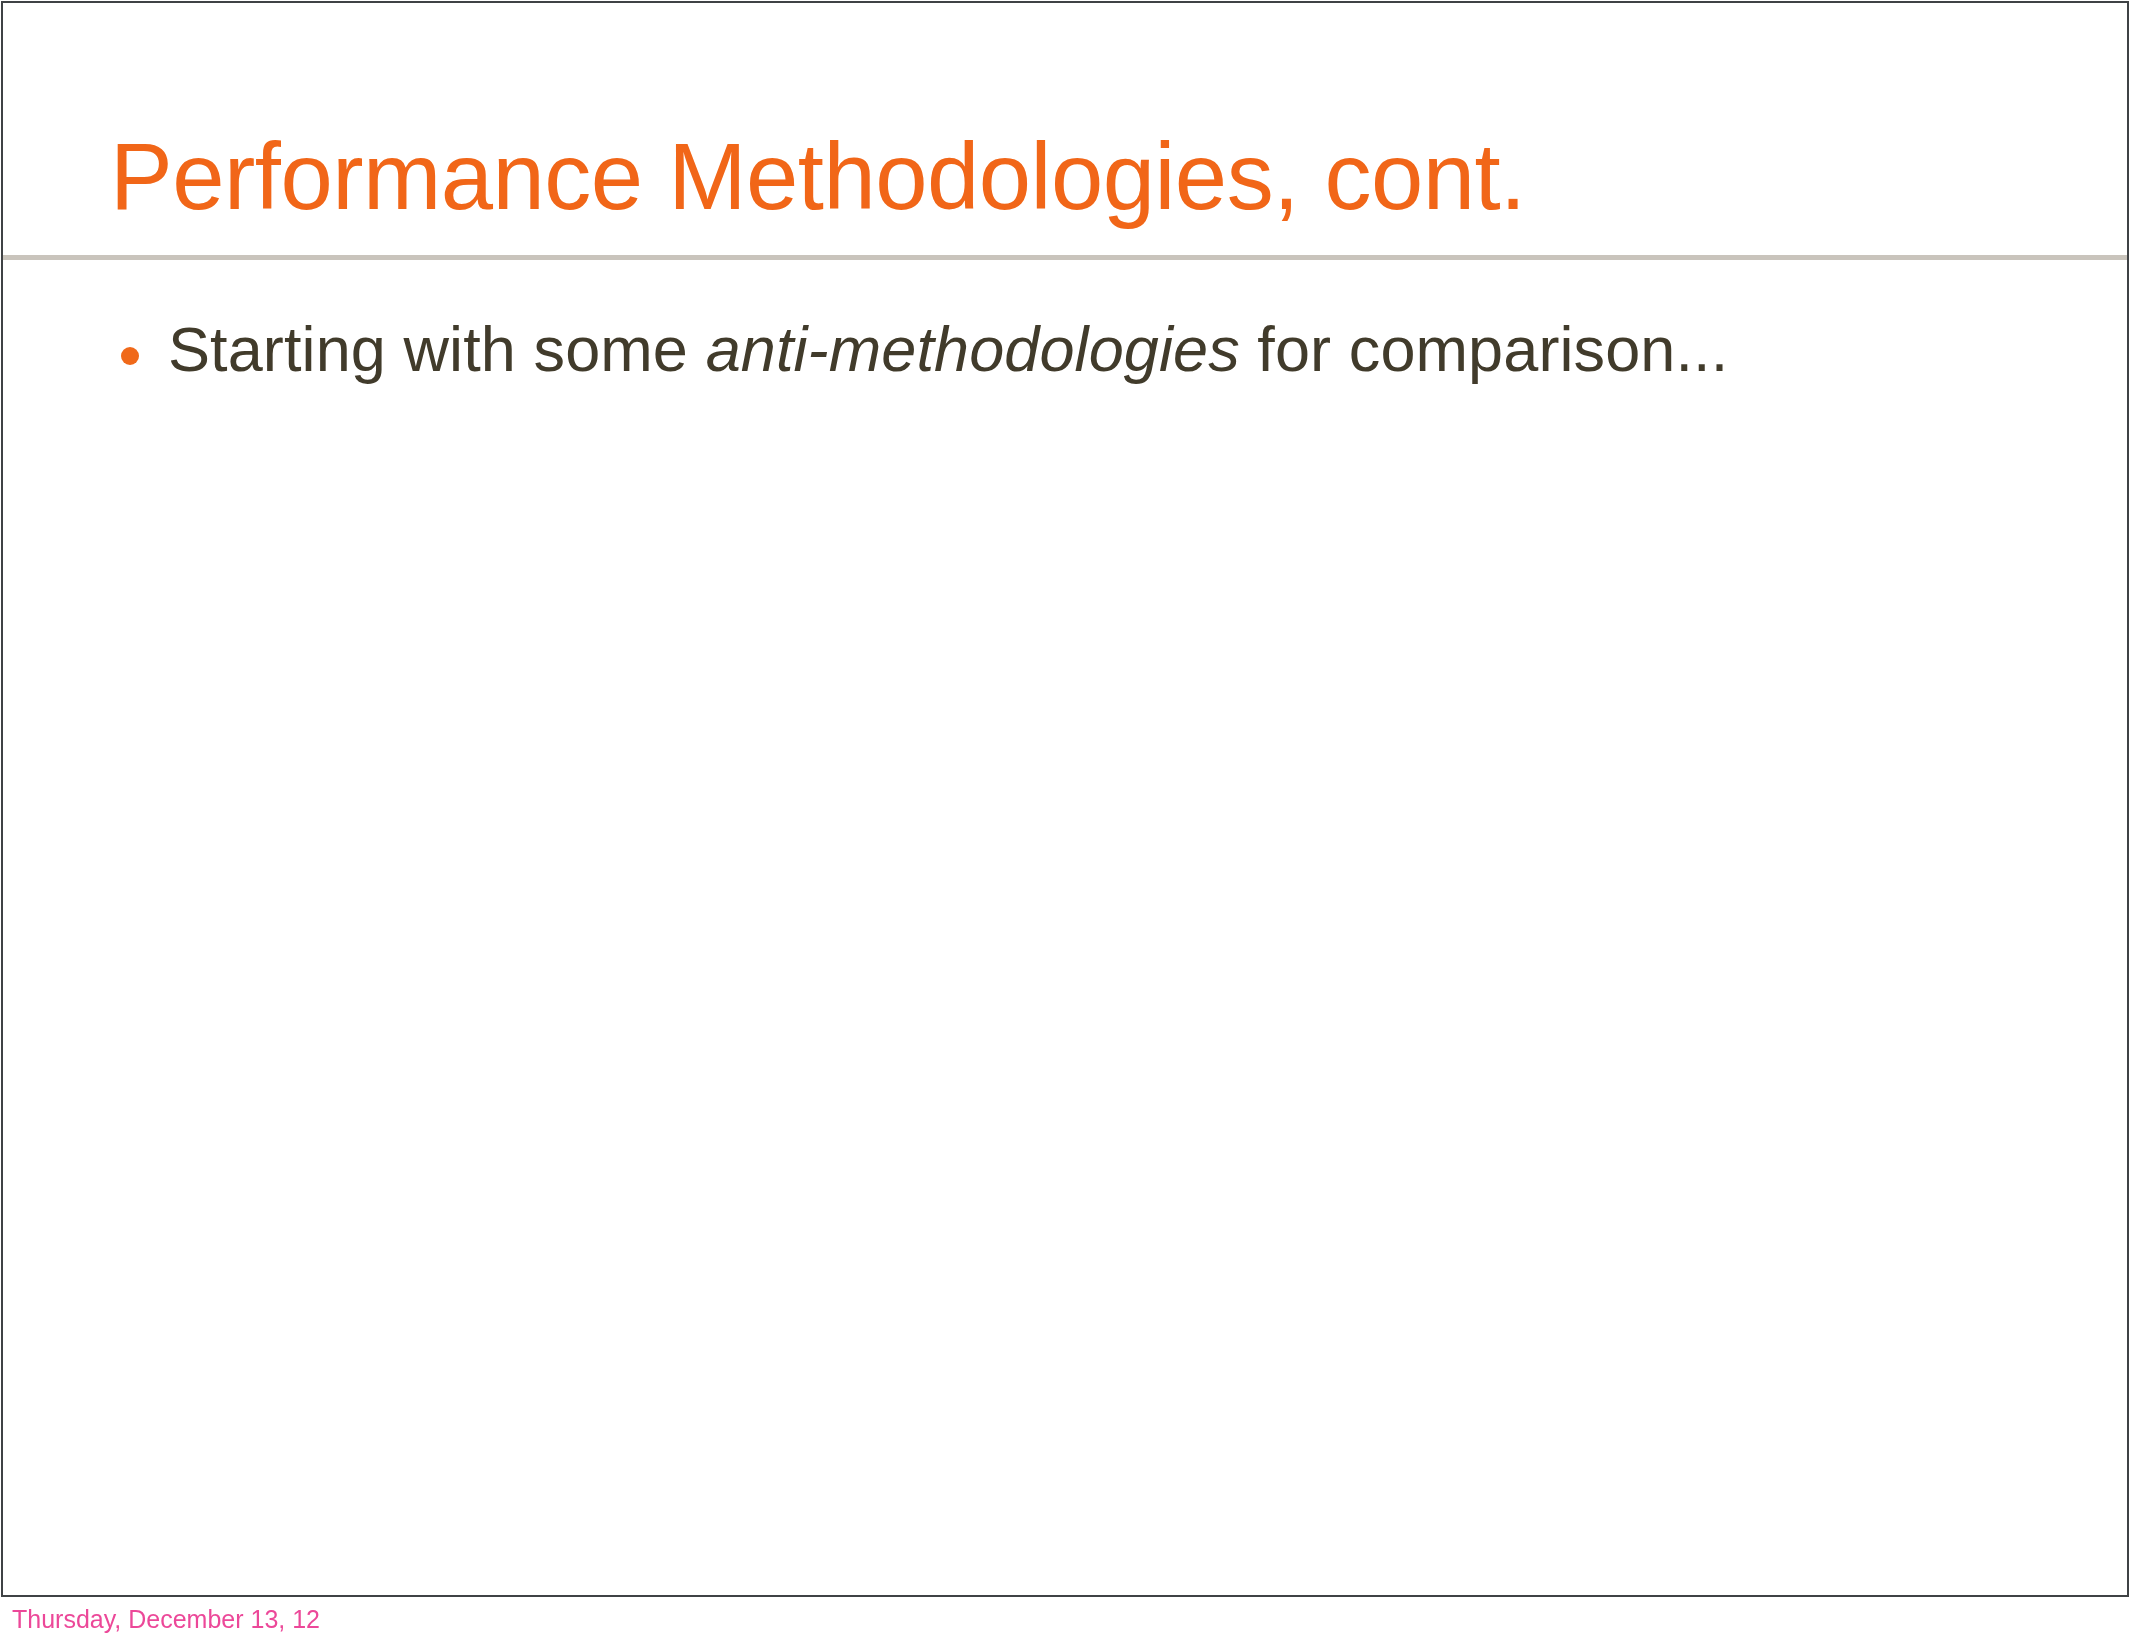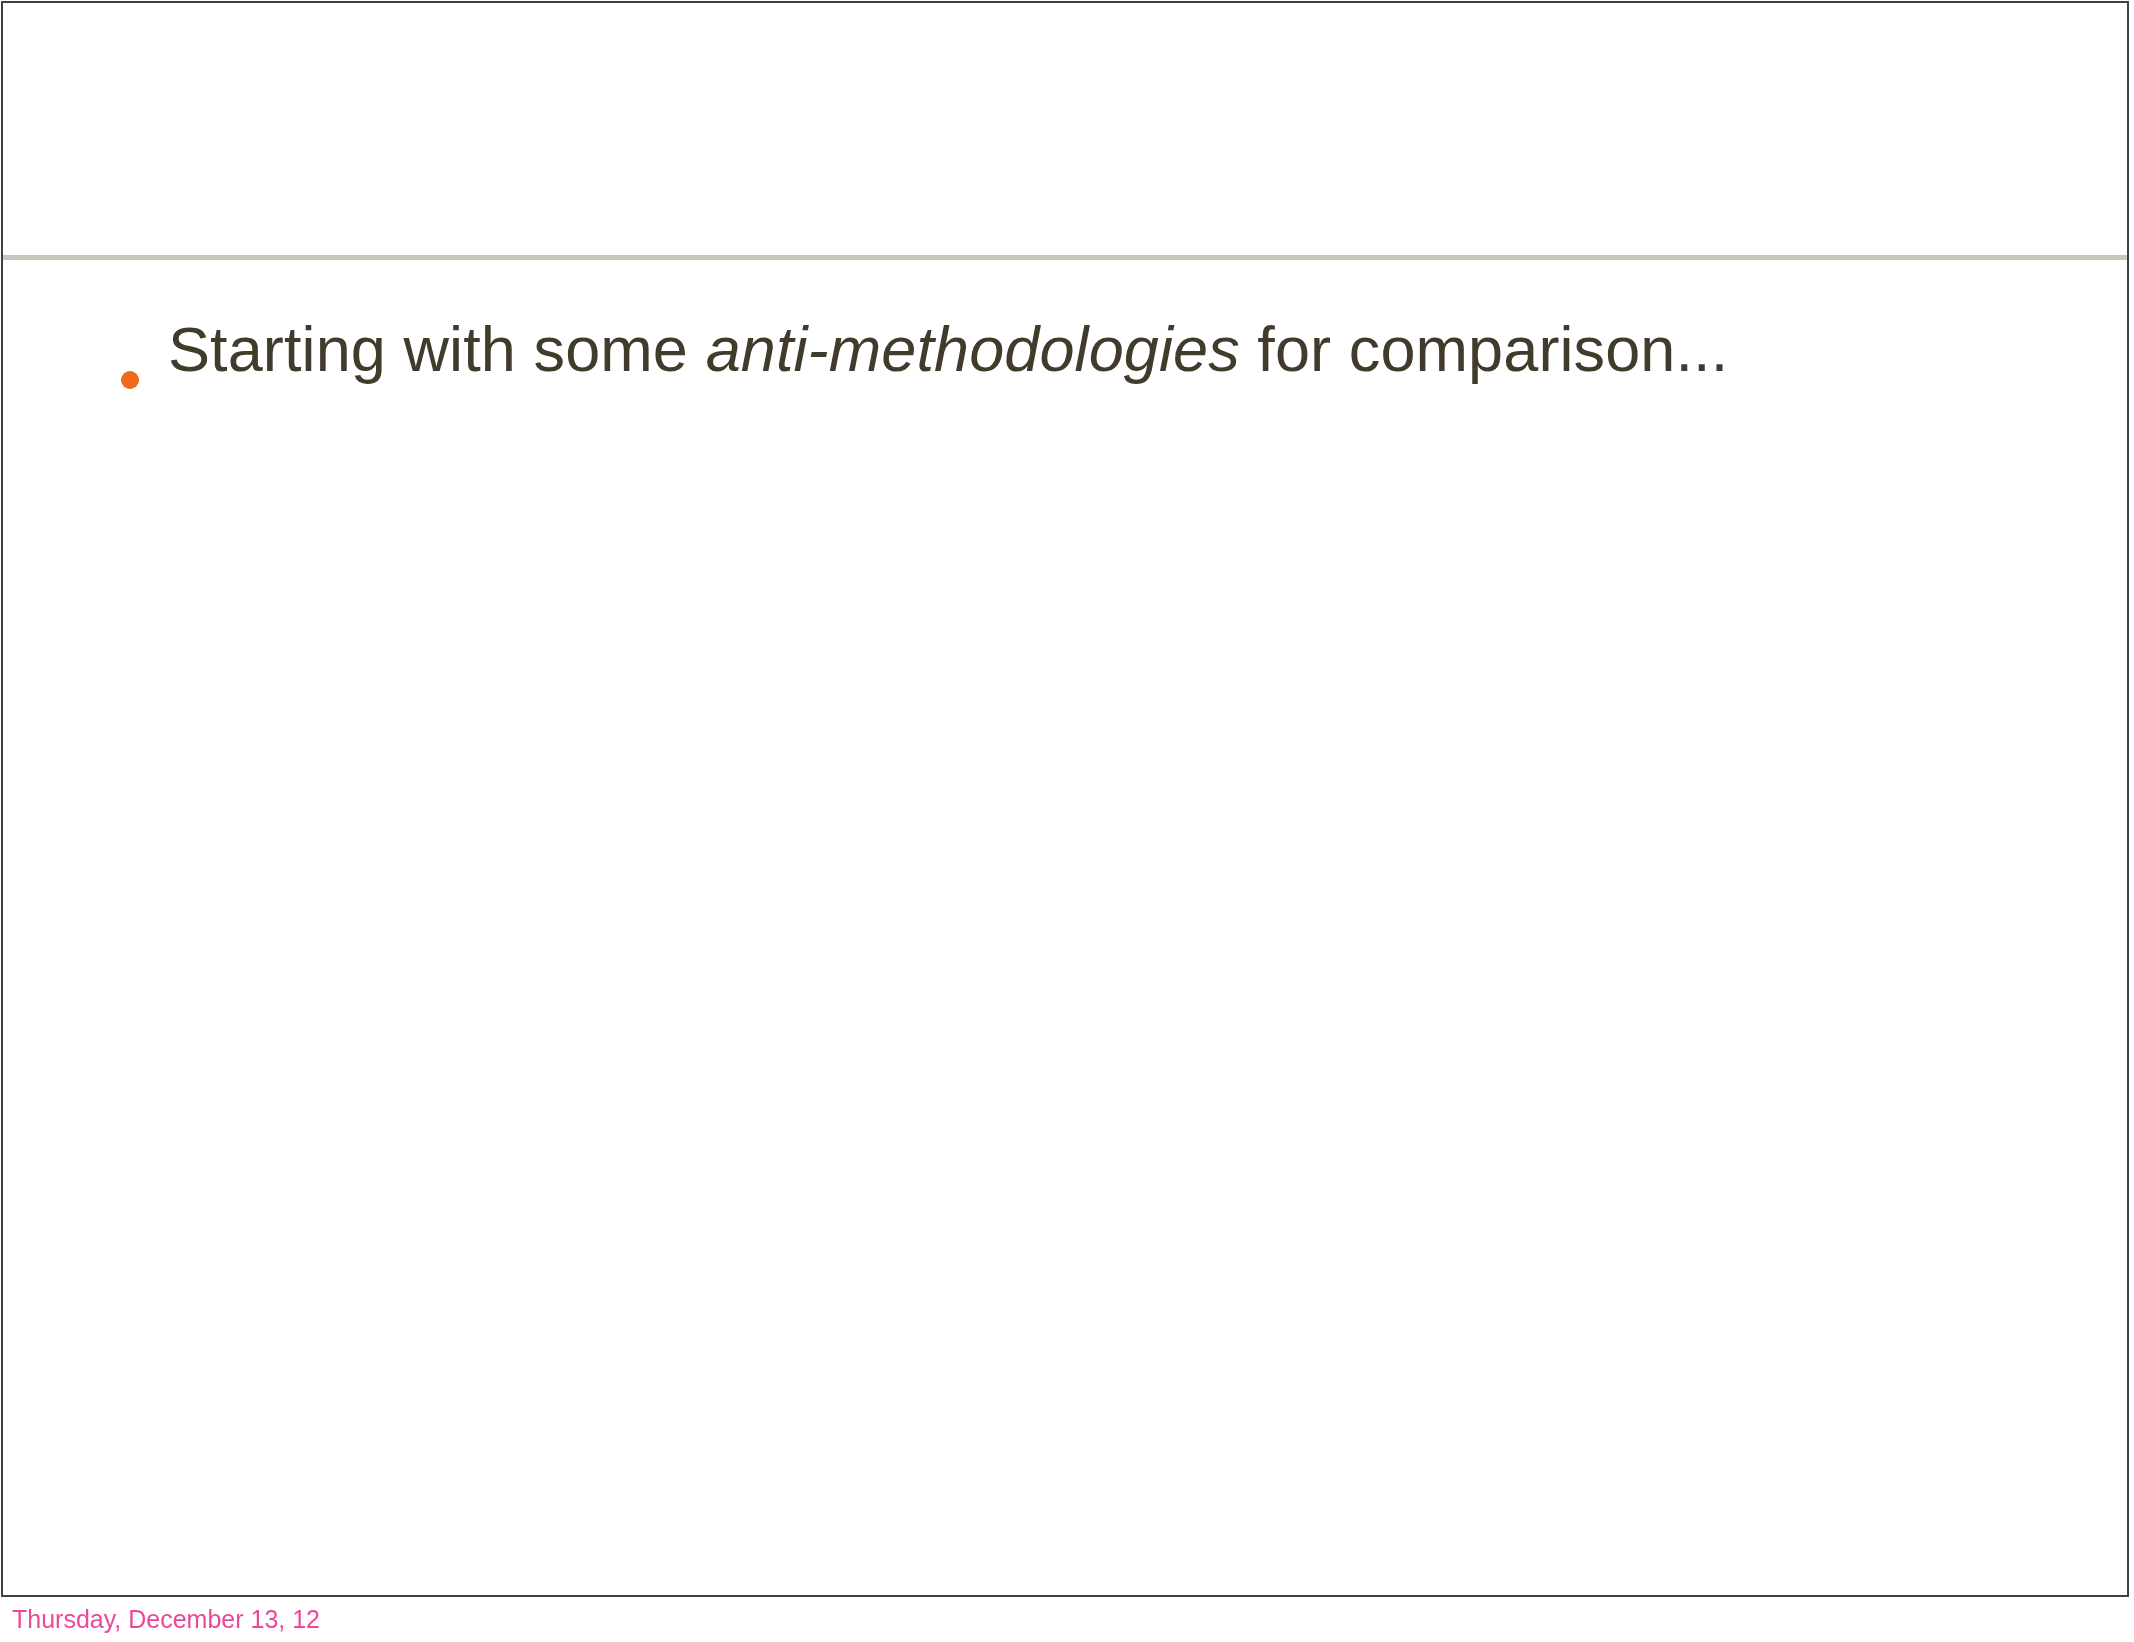--- a/index.html
+++ b/index.html
@@ -59,21 +59,21 @@
     position: absolute;
     left: 0;
     top: 268px;
     width: 2124px;
     height: 1320px;
   }
 
   .bullet-row {
     position: relative;
     display: flex;
-    align-items: flex-end;
+    align-items: flex-start;
     padding-left: 118px;
     margin-top: 38px;
   }
 
   .bullet-marker {
     flex: 0 0 auto;
     width: 18px;
     height: 18px;
     border-radius: 50%;
     background: #f0691a;
@@ -106,20 +106,21 @@
     font-weight: 400;
     line-height: 30px;
     white-space: nowrap;
   }
 </style>
 </head>
 <body>
 
 <div class="slide-frame">
 
+  <div class="slide-title">Performance Methodologies, cont.</div>
 
   <div class="title-divider"></div>
 
   <div class="body-area">
 
     <div class="bullet-row">
       <span class="bullet-marker"></span>
       <span class="bullet-text"><span>Starting with some </span><em>anti-methodologies</em><span> for comparison...</span></span>
     </div>
 

